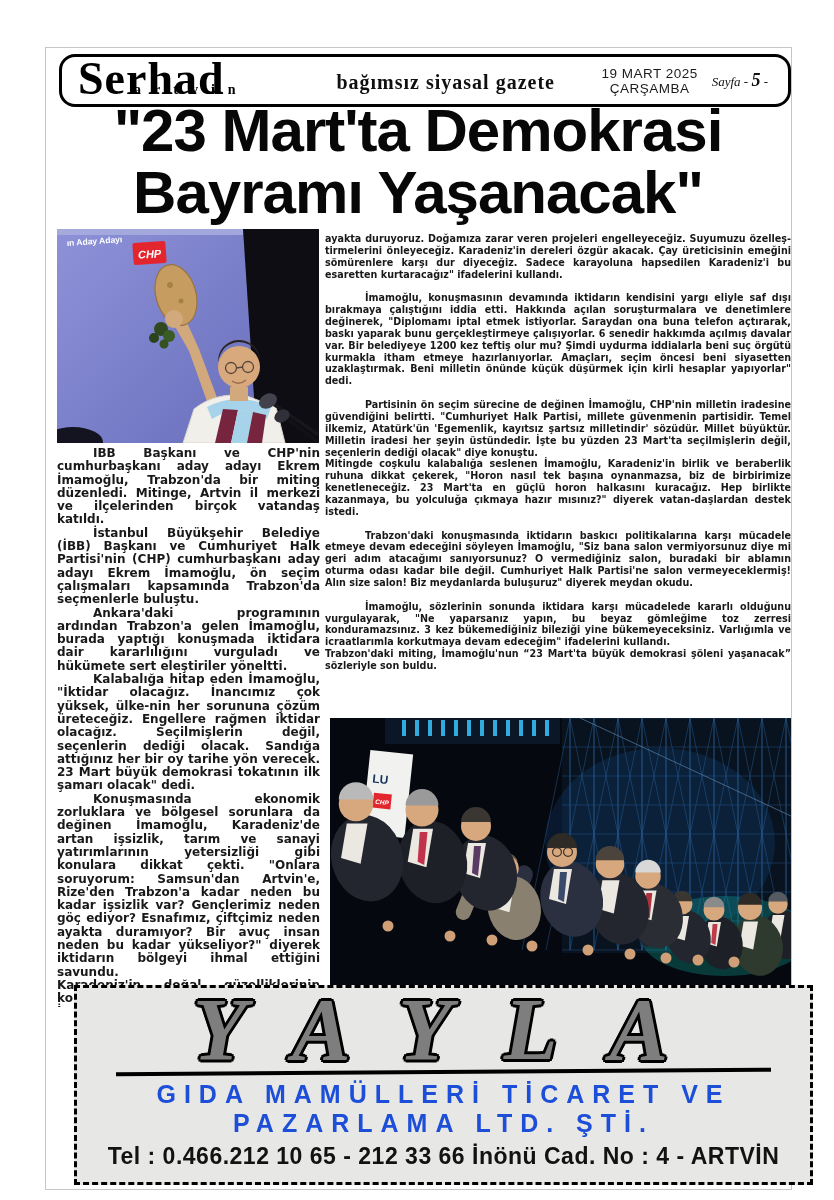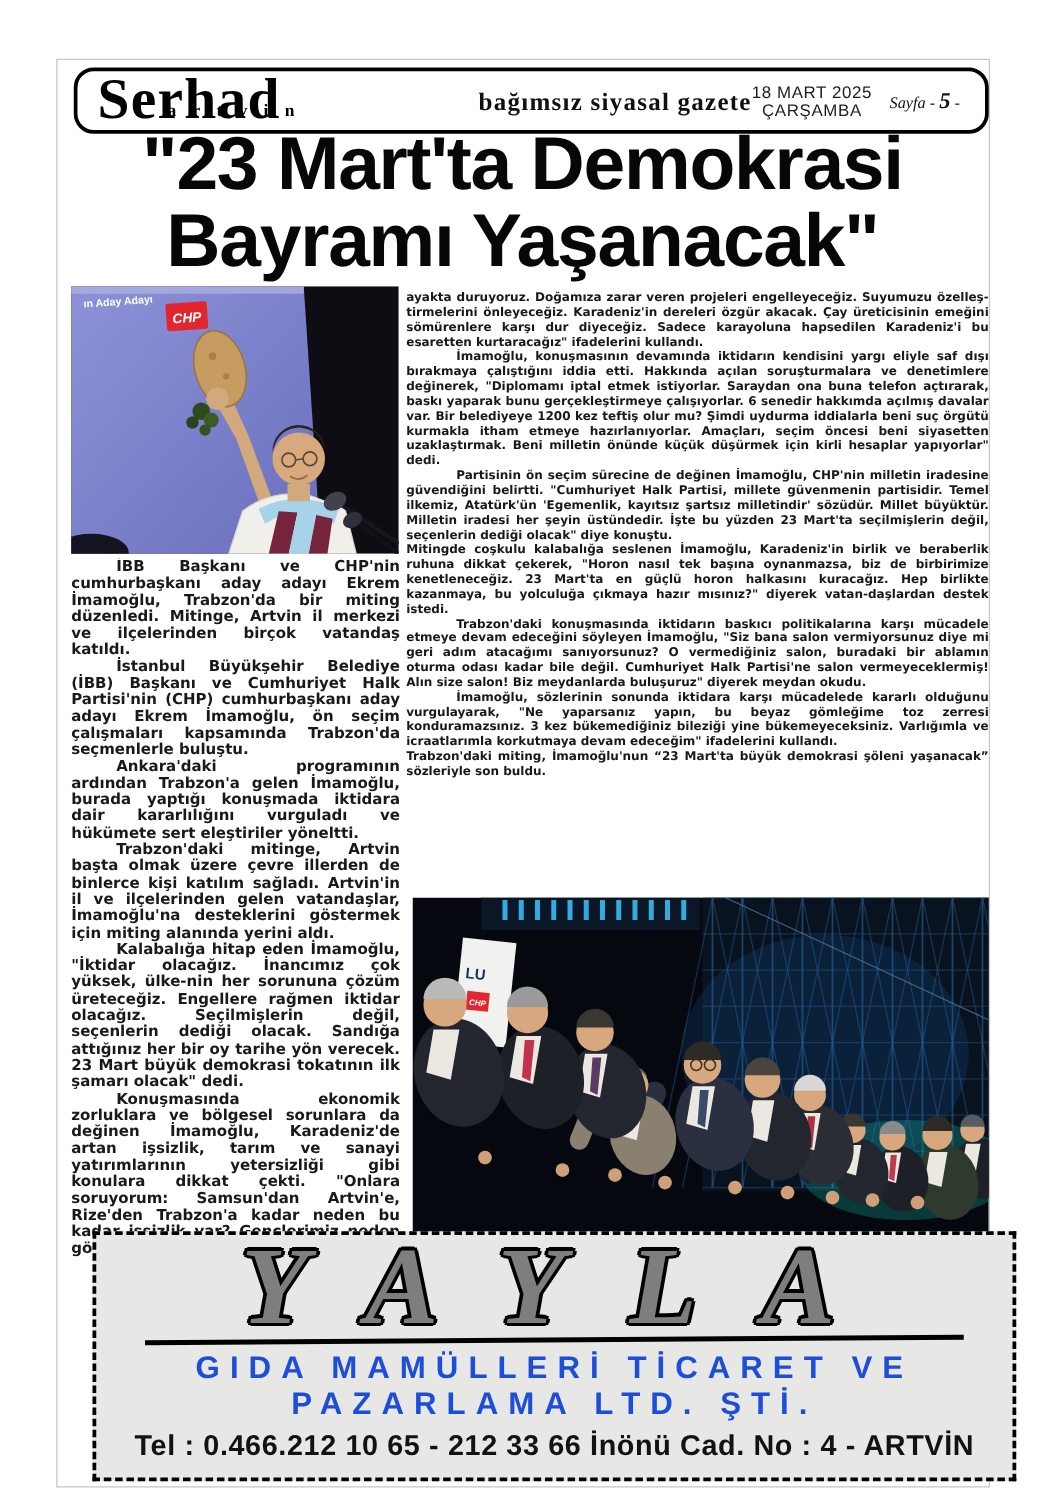--- a/index.html
+++ b/index.html
@@ -7,40 +7,40 @@
   .page-frame{position:absolute;left:45px;top:47px;width:745px;height:1141px;
               border:1px solid #c6c6c6;background:#fff;}
   
   .masthead{position:absolute;left:59px;top:54px;width:726px;height:47px;background:#fff;
             border:3px solid #000;border-radius:16px;display:flex;align-items:center;z-index:5;}
   .mh-logo{position:relative;margin-left:16px;width:212px;height:47px;flex:0 0 auto;}
   .mh-title{font-family:"Liberation Serif",serif;font-weight:bold;font-size:46px;line-height:44px;
             letter-spacing:1px;color:#000;}
   .mh-sub{position:absolute;left:56px;top:25px;font-family:"Liberation Serif",serif;font-weight:bold;
           font-size:14px;letter-spacing:13px;color:#000;}
-  .mh-tagline{flex:1;text-align:right;font-family:"Liberation Serif",serif;font-weight:bold;
+  .mh-tagline{flex:1;text-align:center;font-family:"Liberation Serif",serif;font-weight:bold;
               font-size:20px;letter-spacing:1px;color:#101010;padding-top:4px;}
   .mh-date{flex:0 0 auto;text-align:center;font-size:13.5px;letter-spacing:.5px;color:#1c1c1c;
            line-height:15px;margin-right:14px;}
   .mh-page{flex:0 0 auto;margin-right:20px;font-family:"Liberation Serif",serif;font-style:italic;
            font-size:13px;color:#111;white-space:nowrap;}
   .mh-page .num{font-size:18px;font-weight:bold;}
   
   .headline{position:absolute;left:46px;top:100px;width:744px;text-align:center;
             font-family:"Liberation Sans",sans-serif;font-weight:bold;font-size:60px;
             line-height:62px;letter-spacing:-1px;color:#070707;z-index:4;}
   
   .col{position:absolute;overflow:hidden;color:#191919;}
   .col p{margin:0;text-align:justify;font-family:"DejaVu Sans",sans-serif;font-weight:bold;}
   .col-left{left:57px;top:447px;width:263px;height:560px;}
   .col-left p{font-size:12px;line-height:13.3px;}
   .col-left p.indent{text-indent:36px;}
   .col-right{left:325px;top:233px;width:466px;height:487px;}
   .col-right p{font-size:9.6px;line-height:11.85px;}
-  .col-right p.indent{text-indent:40px;}
+  .col-right p.indent{text-indent:40px;margin-top:12px;}
   
   .photo1{position:absolute;left:57px;top:229px;width:262px;height:214px;}
   .photo2{position:absolute;left:330px;top:718px;width:461px;height:282px;}
   
   .ad{position:absolute;left:48px;top:985px;width:739px;height:200px;background:#e7e7e5;
       border:3px dashed #000;box-sizing:border-box;text-align:center;overflow:hidden;margin-left:26px;}
   .ad-brand{margin-top:-6px;font-family:"Liberation Serif",serif;font-weight:bold;font-style:italic;
             font-size:88px;line-height:96px;letter-spacing:52px;color:#7e7e7e;white-space:nowrap;
             text-indent:26px;
             text-shadow:-2px -2px 0 #000,2px -2px 0 #000,-2px 2px 0 #000,2px 2px 0 #000,
@@ -57,21 +57,21 @@
 
 <div class="page-frame"></div>
 
 <div class="masthead">
   <div class="mh-logo">
     <span class="mh-title">Serhad</span>
     <span class="mh-sub">artvin</span>
   </div>
   <div class="mh-tagline">bağımsız siyasal gazete</div>
   <div class="mh-date">
-    <div>18 MART 2025</div>
+    <div>19 MART 2025</div>
     <div>ÇARŞAMBA</div>
   </div>
   <div class="mh-page"><span>Sayfa - </span><span class="num">5</span><span> -</span></div>
 </div>
 
 <div class="headline">
   <div>"23 Mart'ta Demokrasi</div>
   <div>Bayramı Yaşanacak"</div>
 </div>
 
@@ -124,21 +124,20 @@
     <line x1="262" y1="214" x2="229" y2="189" stroke="#111117" stroke-width="3.5"></line>
     <ellipse cx="225" cy="187" rx="8" ry="6" fill="#30303a" transform="rotate(-28 225 187)"></ellipse>
   </g>
   <ellipse cx="16" cy="213" rx="30" ry="15" fill="#141420"></ellipse>
 </svg>
 
 <div class="col col-left" id="left-col">
     <p class="indent">İBB Başkanı ve CHP'nin cumhurbaşkanı aday adayı Ekrem İmamoğlu, Trabzon'da bir miting düzenledi. Mitinge, Artvin il merkezi ve ilçelerinden birçok vatandaş katıldı.</p>
     <p class="indent">İstanbul Büyükşehir Belediye (İBB) Başkanı ve Cumhuriyet Halk Partisi'nin (CHP) cumhurbaşkanı aday adayı Ekrem İmamoğlu, ön seçim çalışmaları kapsamında Trabzon'da seçmenlerle buluştu.</p>
     <p class="indent">Ankara'daki programının ardından Trabzon'a gelen İmamoğlu, burada yaptığı konuşmada iktidara dair kararlılığını vurguladı ve hükümete sert eleştiriler yöneltti.</p>
-    <p class="indent">Trabzon'daki mitinge, Artvin başta olmak üzere çevre illerden de binlerce kişi katılım sağladı. Artvin'in il ve ilçelerinden gelen vatandaşlar, İmamoğlu'na desteklerini göstermek için miting alanında yerini aldı.</p>
     <p class="indent">Kalabalığa hitap eden İmamoğlu, "İktidar olacağız. İnancımız çok yüksek, ülke-nin her sorununa çözüm üreteceğiz. Engellere rağmen iktidar olacağız. Seçilmişlerin değil, seçenlerin dediği olacak. Sandığa attığınız her bir oy tarihe yön verecek. 23 Mart büyük demokrasi tokatının ilk şamarı olacak" dedi.</p>
     <p class="indent">Konuşmasında ekonomik zorluklara ve bölgesel sorunlara da değinen İmamoğlu, Karadeniz'de artan işsizlik, tarım ve sanayi yatırımlarının yetersizliği gibi konulara dikkat çekti. "Onlara soruyorum: Samsun'dan Artvin'e, Rize'den Trabzon'a kadar neden bu kadar işsizlik var? Gençlerimiz neden göç ediyor? Esnafımız, çiftçimiz neden ayakta duramıyor? Bir avuç insan neden bu kadar yükseliyor?" diyerek iktidarın bölgeyi ihmal ettiğini savundu.</p>
     <p class="">Karadeniz'in doğal güzelliklerinin korunması gerektiğini vurgulayan İmamoğlu, "Buranın yatırımlarını peşkeş çekiyorlar. Uzungöl'ü, Ayder'i stratejik planlayamıyorlar. Ne toprağı işlettiler ne de suyu, buraları perişan ettiler. İşte tam da bu yanlışlar karşısında dimdik</p>
   </div>
 <div class="col col-right" id="right-col">
     <p class="">ayakta duruyoruz. Doğamıza zarar veren projeleri engelleyeceğiz. Suyumuzu özelleş-tirmelerini önleyeceğiz. Karadeniz'in dereleri özgür akacak. Çay üreticisinin emeğini sömürenlere karşı dur diyeceğiz. Sadece karayoluna hapsedilen Karadeniz'i bu esaretten kurtaracağız" ifadelerini kullandı.</p>
     <p class="indent">İmamoğlu, konuşmasının devamında iktidarın kendisini yargı eliyle saf dışı bırakmaya çalıştığını iddia etti. Hakkında açılan soruşturmalara ve denetimlere değinerek, "Diplomamı iptal etmek istiyorlar. Saraydan ona buna telefon açtırarak, baskı yaparak bunu gerçekleştirmeye çalışıyorlar. 6 senedir hakkımda açılmış davalar var. Bir belediyeye 1200 kez teftiş olur mu? Şimdi uydurma iddialarla beni suç örgütü kurmakla itham etmeye hazırlanıyorlar. Amaçları, seçim öncesi beni siyasetten uzaklaştırmak. Beni milletin önünde küçük düşürmek için kirli hesaplar yapıyorlar" dedi.</p>
     <p class="indent">Partisinin ön seçim sürecine de değinen İmamoğlu, CHP'nin milletin iradesine güvendiğini belirtti. "Cumhuriyet Halk Partisi, millete güvenmenin partisidir. Temel ilkemiz, Atatürk'ün 'Egemenlik, kayıtsız şartsız milletindir' sözüdür. Millet büyüktür. Milletin iradesi her şeyin üstündedir. İşte bu yüzden 23 Mart'ta seçilmişlerin değil, seçenlerin dediği olacak" diye konuştu.</p>
     <p class="">Mitingde coşkulu kalabalığa seslenen İmamoğlu, Karadeniz'in birlik ve beraberlik ruhuna dikkat çekerek, "Horon nasıl tek başına oynanmazsa, biz de birbirimize kenetleneceğiz. 23 Mart'ta en güçlü horon halkasını kuracağız. Hep birlikte kazanmaya, bu yolculuğa çıkmaya hazır mısınız?" diyerek vatan-daşlardan destek istedi.</p>
     <p class="indent">Trabzon'daki konuşmasında iktidarın baskıcı politikalarına karşı mücadele etmeye devam edeceğini söyleyen İmamoğlu, "Siz bana salon vermiyorsunuz diye mi geri adım atacağımı sanıyorsunuz? O vermediğiniz salon, buradaki bir ablamın oturma odası kadar bile değil. Cumhuriyet Halk Partisi'ne salon vermeyeceklermiş! Alın size salon! Biz meydanlarda buluşuruz" diyerek meydan okudu.</p>

